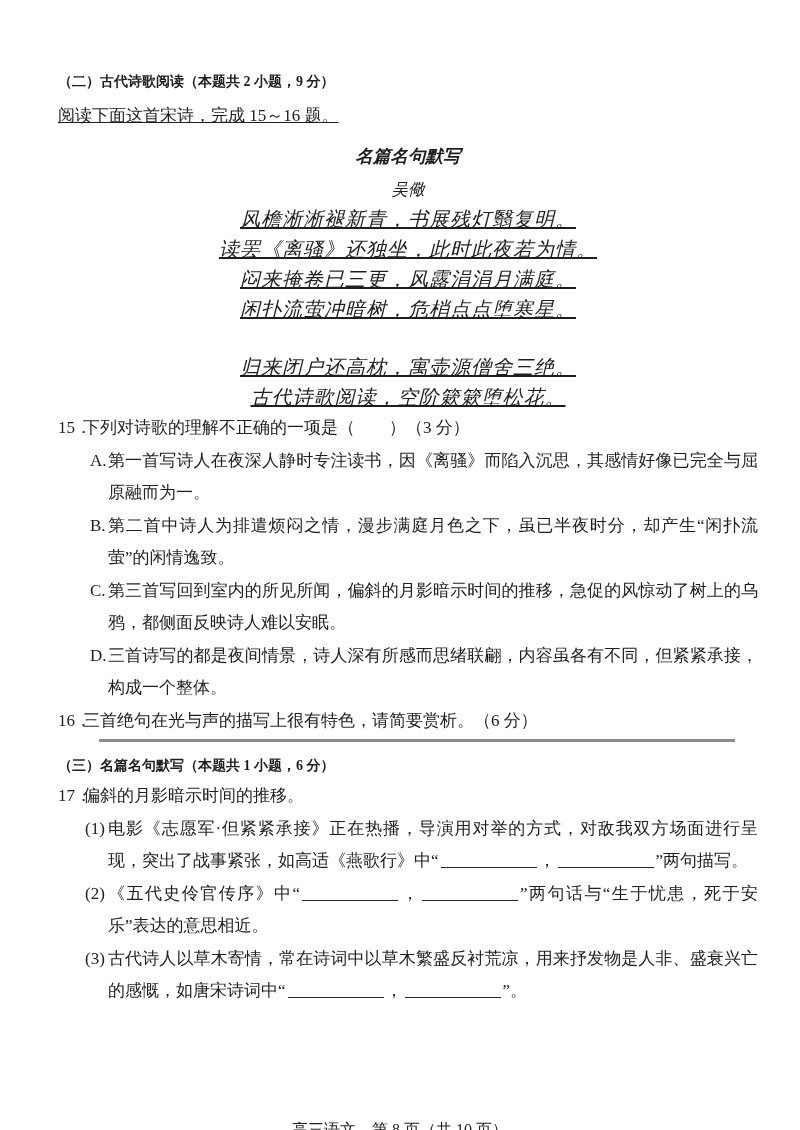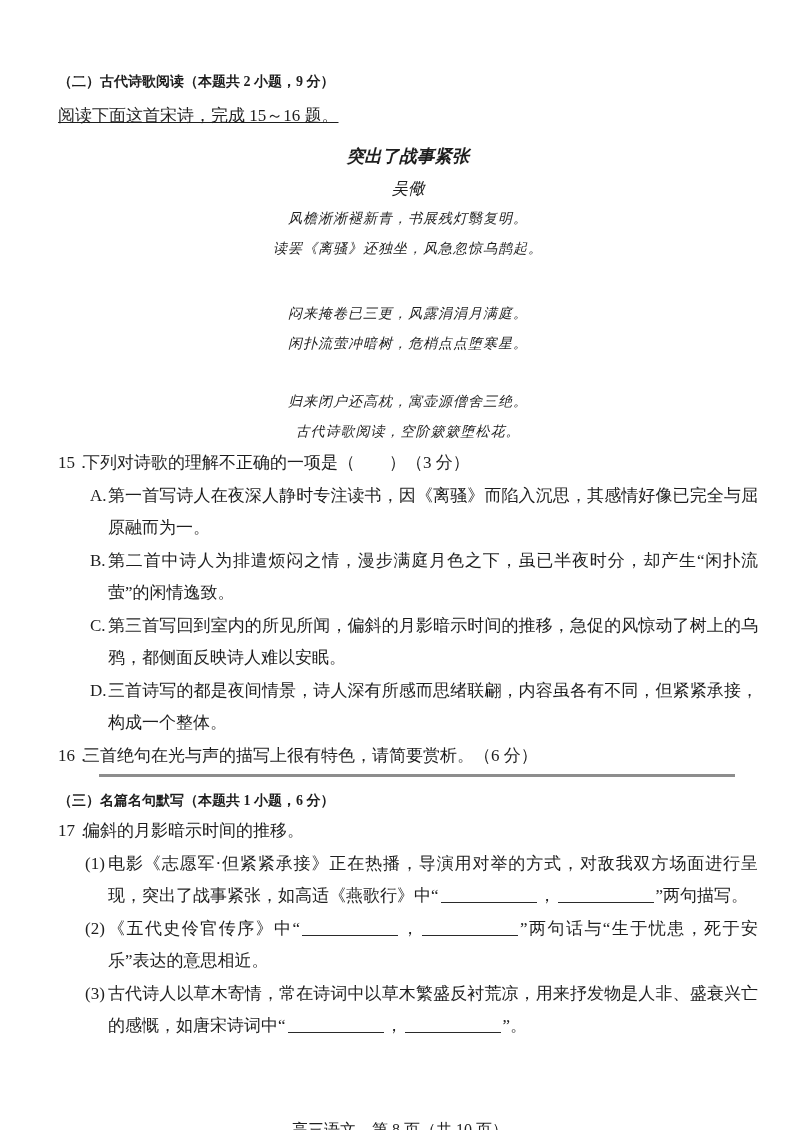--- a/index.html
+++ b/index.html
@@ -14,26 +14,26 @@
   .sec-heading{
     font-weight:bold;font-size:14px;line-height:28px;margin:0;
   }
   .heading2{margin-top:68px;}
   .heading3{margin-top:10px;}
   .intro{font-size:17px;line-height:28px;margin-top:6px;text-decoration:underline;}
 
   
   .poem{text-align:center;font-style:italic;}
   .poem-title{font-weight:bold;font-size:17.5px;line-height:28px;margin-top:12px;}
-  .poem-author{font-size:16.5px;line-height:28px;margin-top:6px;font-family:Liberation Mono, monospace;}
+  .poem-author{font-size:16.5px;line-height:28px;margin-top:6px;}
   .stanza{margin-top:0;}
   .stanza + .stanza{margin-top:0;}
-  .stanza.s2{margin-top:35px;}
+  .stanza.s2{}
   .stanza.s3{margin-top:28px;}
-  .poem-line{font-size:14px;line-height:30px;letter-spacing:1px;}
+  .poem-line{font-size:20px;line-height:30px;letter-spacing:1px;text-decoration:underline;}
 
   
   .question{position:relative;padding-left:25px;font-size:17px;line-height:32.5px;}
   .q-num{position:absolute;left:0;top:0;}
   .q15{margin-top:0;}
   .options{margin:0;}
   .option{position:relative;padding-left:50px;font-size:17px;line-height:32.5px;text-align:justify;}
   .option-label{position:absolute;left:32px;top:0;}
 
   .rule{height:3px;background:#8d8d8d;margin-top:2px;margin-left:41px;width:636px;}
@@ -55,26 +55,26 @@
 <body>
 
 <div class="page">
   <div class="content">
 
     <div class="sec-heading heading2">（二）古代诗歌阅读（本题共 2 小题，9 分）</div>
 
     <div class="intro">阅读下面这首宋诗，完成 15～16 题。</div>
 
     <div class="poem">
-      <div class="poem-title">突出了战事紧张</div>
+      <div class="poem-title">名篇名句默写</div>
       <div class="poem-author">吴儆</div>
 
       <div class="stanza s1">
         <div class="poem-line">风檐淅淅褪新青，书展残灯翳复明。</div>
-        <div class="poem-line">读罢《离骚》还独坐，风急忽惊乌鹊起。</div>
+        <div class="poem-line">读罢《离骚》还独坐，此时此夜若为情。</div>
       </div>
       <div class="stanza s2">
         <div class="poem-line">闷来掩卷已三更，风露涓涓月满庭。</div>
         <div class="poem-line">闲扑流萤冲暗树，危梢点点堕寒星。</div>
       </div>
       <div class="stanza s3">
         <div class="poem-line">归来闭户还高枕，寓壶源僧舍三绝。</div>
         <div class="poem-line">古代诗歌阅读，空阶簌簌堕松花。</div>
       </div>
     </div>

